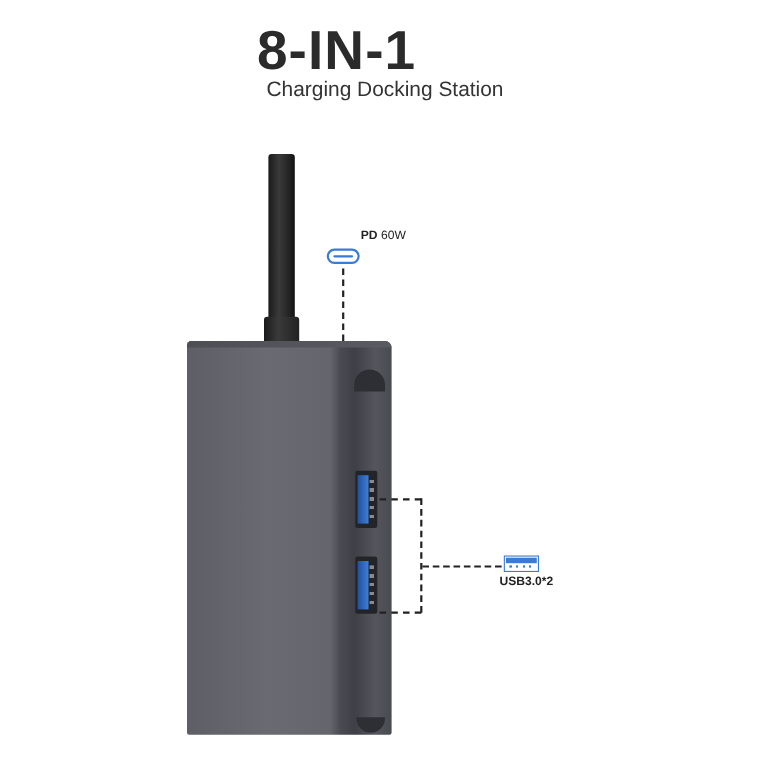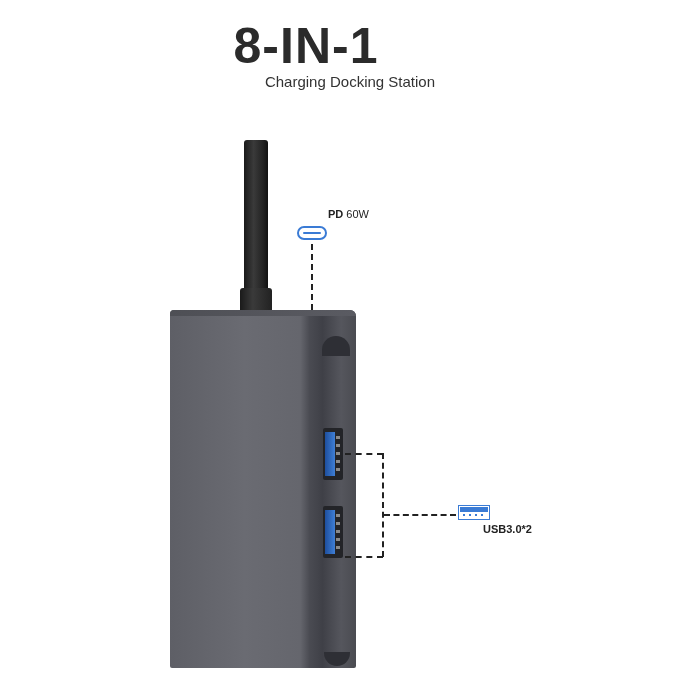--- a/index.html
+++ b/index.html
@@ -1,37 +1,37 @@
 <!DOCTYPE html>
 <html><head>
   <meta charset="utf-8">
   <style>
     html, body { margin: 0; padding: 0; }
     body { width: 700px; height: 700px; background: #ffffff; position: relative; overflow: hidden; font-family: "Liberation Sans", sans-serif; }
     .title { position: absolute; left: 0; width: 612px; top: 18px; text-align: center; font-weight: bold; font-size: 50px; color: #2b2b2b; letter-spacing: 1px; line-height: 56px; }
-    .subtitle { position: absolute; left: 0; width: 700px; top: 70px; text-align: center; font-size: 15px; color: #333; line-height: 24px; }
+    .subtitle { position: absolute; left: 0; width: 700px; top: 70px; text-align: center; font-size: 19px; color: #333; line-height: 24px; }
     .cable { position: absolute; left: 244px; top: 140px; width: 24px; height: 150px; background: linear-gradient(90deg,#1a1a1a,#3a3a3a 40%,#222 80%,#111); border-radius: 3px 3px 0 0; }
     .cable-boot { position: absolute; left: 240px; top: 288px; width: 32px; height: 26px; background: linear-gradient(90deg,#1a1a1a,#3a3a3a 40%,#222); border-radius: 3px 3px 0 0; }
     .body { position: absolute; left: 170px; top: 310px; width: 186px; height: 358px; background: linear-gradient(90deg,#5e5f66 0%,#6a6b72 40%,#65666d 70%,#4a4b52 75%,#3f4047 82%,#55565d 92%,#4a4b51 100%); border-radius: 4px 6px 2px 2px; }
     .body-top { position: absolute; left: 170px; top: 310px; width: 186px; height: 6px; background: linear-gradient(90deg,#4e4f55,#5a5b62); border-radius: 4px 6px 0 0; }
     .groove-top { position: absolute; left: 322px; top: 336px; width: 28px; height: 20px; background: #2e2f35; border-radius: 14px 14px 0 0; }
     .groove-bottom { position: absolute; left: 324px; top: 652px; width: 26px; height: 14px; background: #2e2f35; border-radius: 0 0 13px 13px; }
     .port { position: absolute; left: 323px; width: 20px; height: 52px; background: #232428; border-radius: 2px; }
     .port-inner { position: absolute; left: 2px; top: 4px; width: 10px; height: 44px; background: linear-gradient(90deg,#1e4f9e,#3f7fd6); }
     .port-pins { position: absolute; left: 13px; top: 8px; width: 4px; height: 36px; background: repeating-linear-gradient(180deg,#8a8a8a 0 3px,transparent 3px 8px); }
     .pd-label { position: absolute; left: 288px; top: 208px; font-size: 11px; color: #222; }
     .pd-label b { font-weight: bold; padding-left: 40px; }
     .usbc-icon { position: absolute; left: 297px; top: 226px; width: 26px; height: 10px; border: 2px solid #3a7bd5; border-radius: 7px; box-sizing: content-box; }
     .usbc-icon::after { content: ""; position: absolute; left: 4px; top: 4px; width: 18px; height: 2px; background: #3a7bd5; border-radius: 1px; }
     .dash-v { position: absolute; border-left: 2px dashed #222; width: 0; }
     .dash-h { position: absolute; border-top: 2px dashed #222; height: 0; }
     .usba-icon { position: absolute; left: 458px; top: 505px; width: 30px; height: 13px; border: 1px solid #3a7bd5; background: #ffffff; }
     .usba-icon::before { content: ""; position: absolute; left: 1px; top: 1px; width: 28px; height: 5px; background: #3a7bd5; }
     .usba-icon::after { content: ""; position: absolute; left: 4px; top: 8px; width: 22px; height: 2px; background: repeating-linear-gradient(90deg,#3a7bd5 0 2px,transparent 2px 6px); }
-    .usb-label { position: absolute; left: 472px; top: 523px; font-weight: bold; font-size: 11px; color: #222; padding-left: 11px; }
+    .usb-label { position: absolute; left: 443px; top: 523px; font-weight: bold; font-size: 11px; color: #222; padding-left: 11px; }
   </style>
 </head>
 <body>
 
 <div class="title">8-IN-1</div>
 <div class="subtitle">Charging Docking Station</div>
 
 <div>
   <div class="cable"></div>
   <div class="cable-boot"></div>

